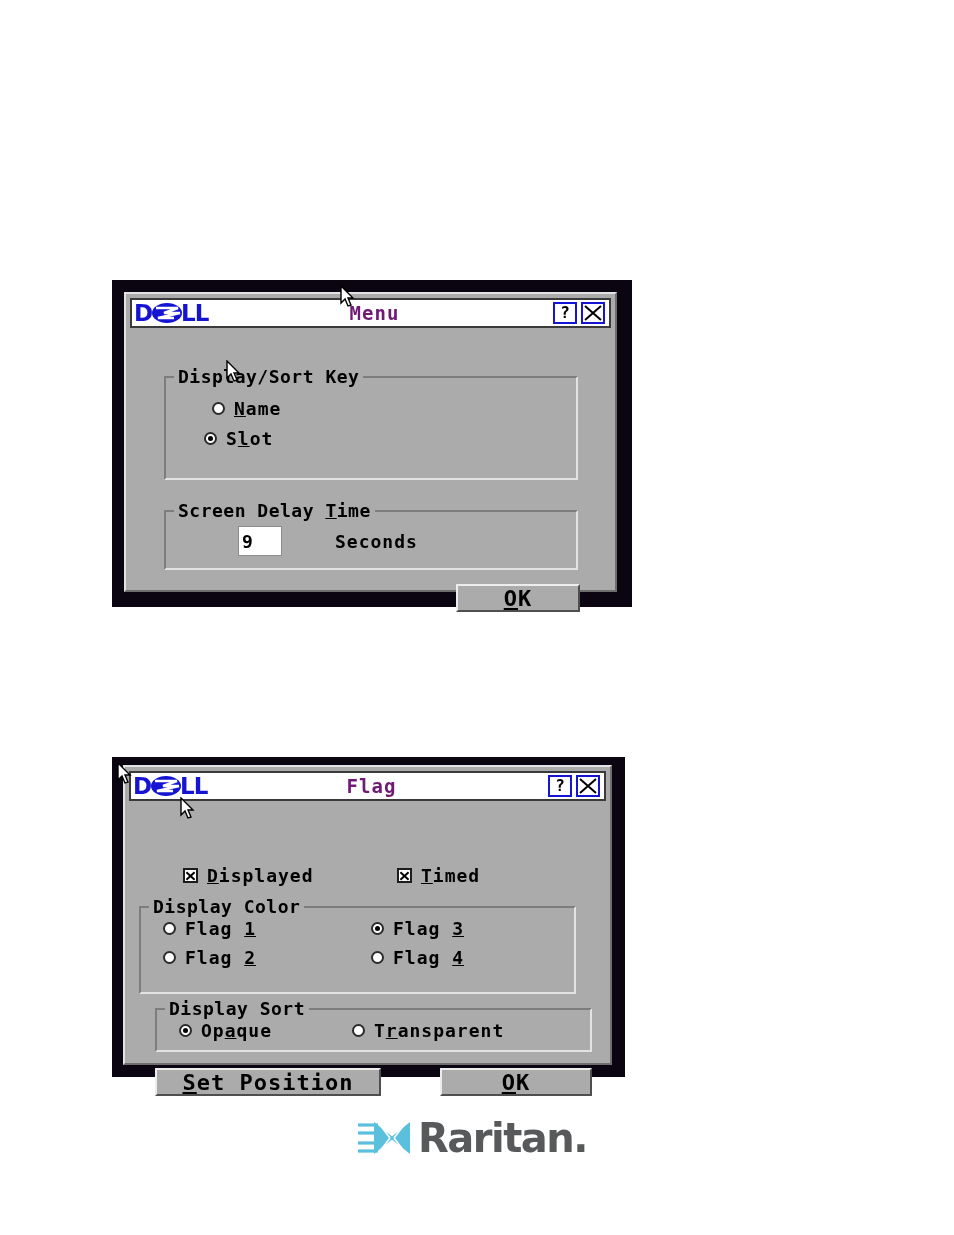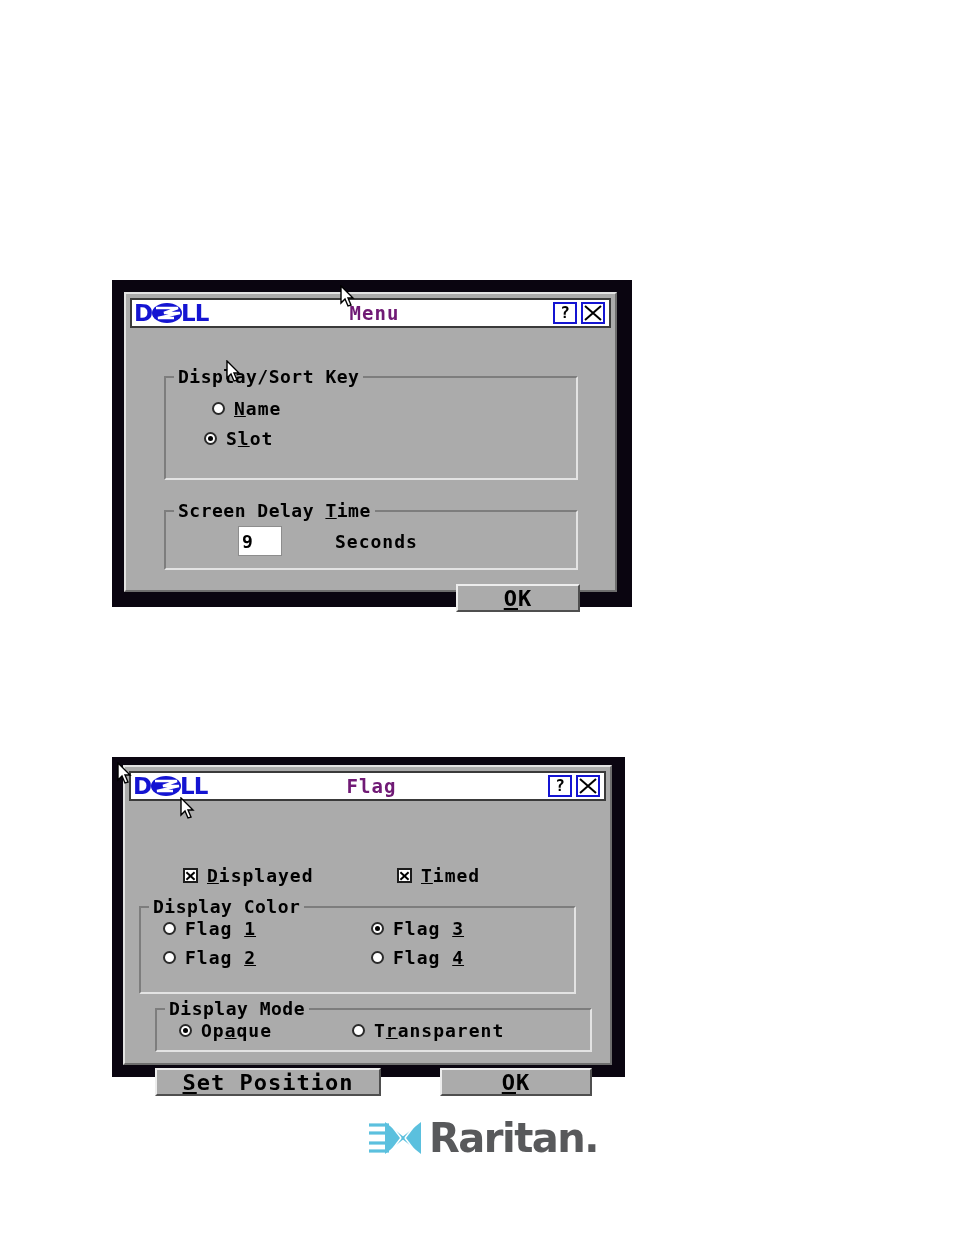--- a/index.html
+++ b/index.html
@@ -239,21 +239,21 @@
     position: absolute;
     width: 16px;
     height: 24px;
     pointer-events: none;
   }
   .cursor svg { display: block; }
 
   
   .raritan {
     position: absolute;
-    left: 367px;
+    left: 356px;
     top: 1112px;
     width: 220px;
     height: 52px;
     display: flex;
     align-items: center;
   }
   .raritan-mark { width: 58px; height: 44px; flex: none; }
   .raritan-word {
     font-family: "DejaVu Sans", "Liberation Sans", sans-serif;
     font-size: 40px;
@@ -382,21 +382,21 @@
           <span class="radio checked"></span>
           <span class="ctl-label">Flag <u>3</u></span>
         </div>
         <div class="ctl-row" style="left:230px; top:39px;">
           <span class="radio"></span>
           <span class="ctl-label">Flag <u>4</u></span>
         </div>
       </div>
 
       <div class="groupbox" style="left:30px; top:207px; width:437px; height:44px;">
-        <div class="gb-title">Display Mode</div>
+        <div class="gb-title">Display Sort</div>
 
         <div class="ctl-row" style="left:22px; top:10px;">
           <span class="radio checked"></span>
           <span class="ctl-label">Op<u>a</u>que</span>
         </div>
         <div class="ctl-row" style="left:195px; top:10px;">
           <span class="radio"></span>
           <span class="ctl-label">T<u>r</u>ansparent</span>
         </div>
       </div>

